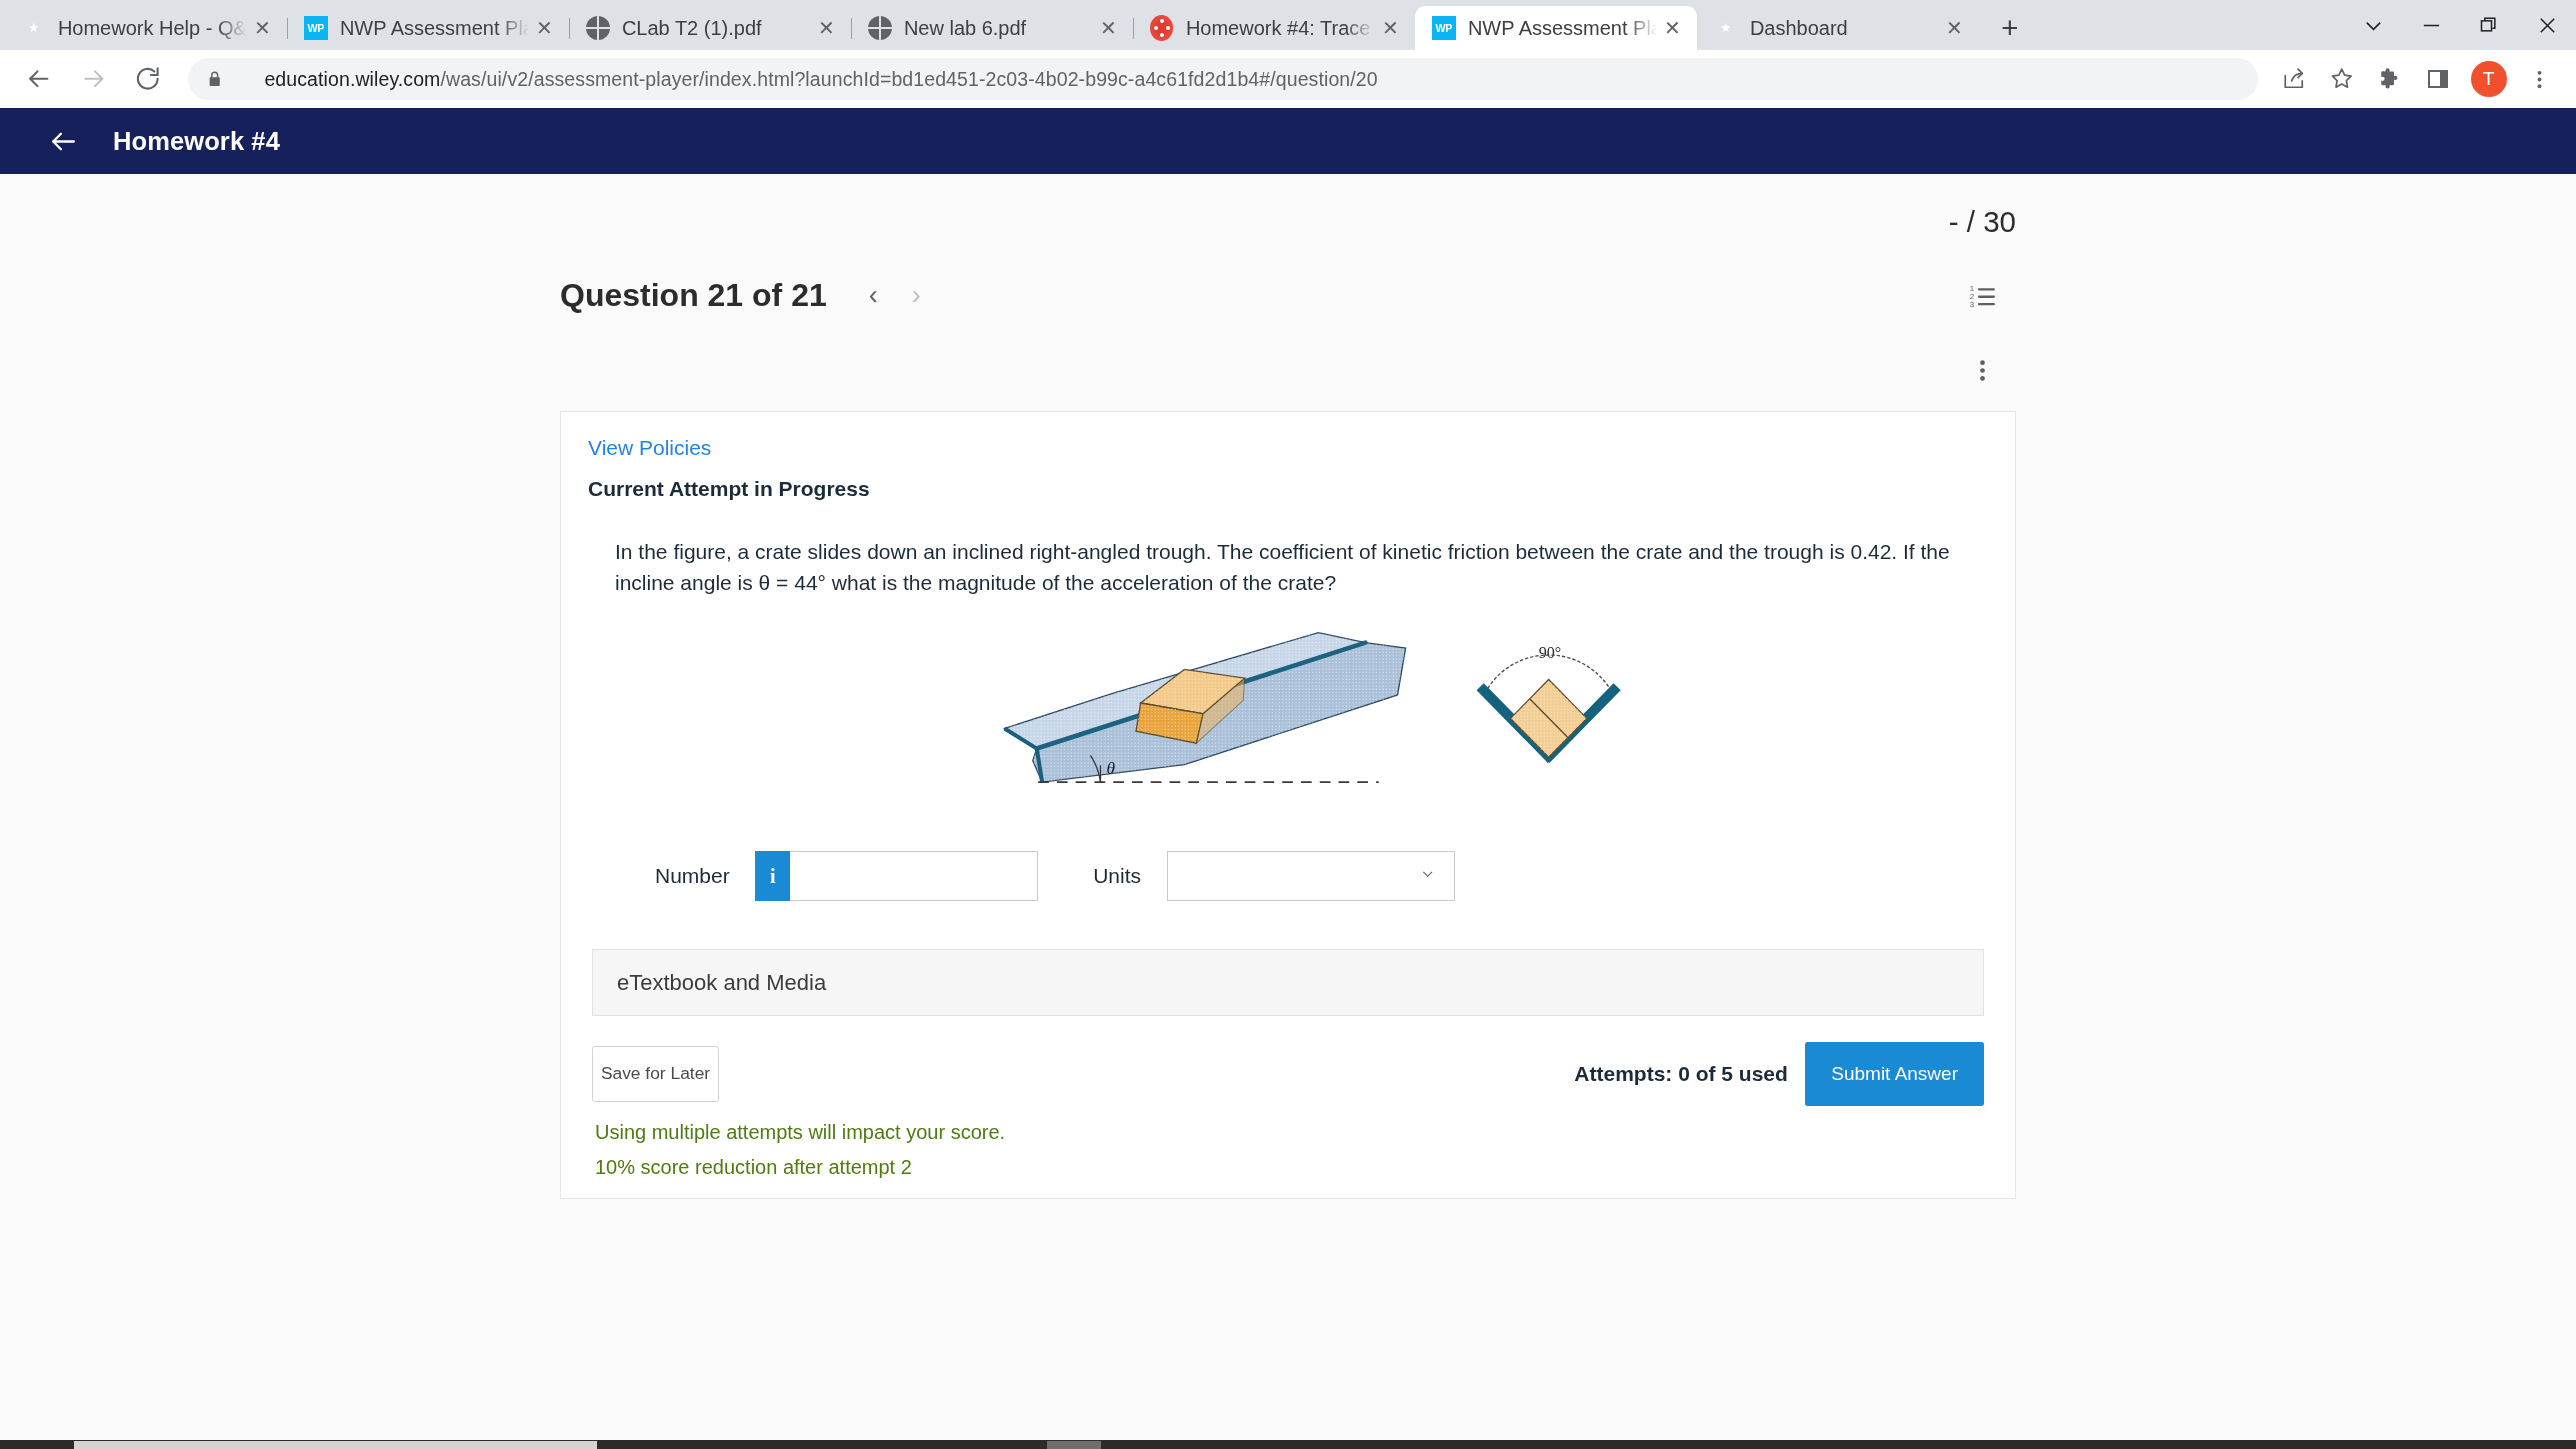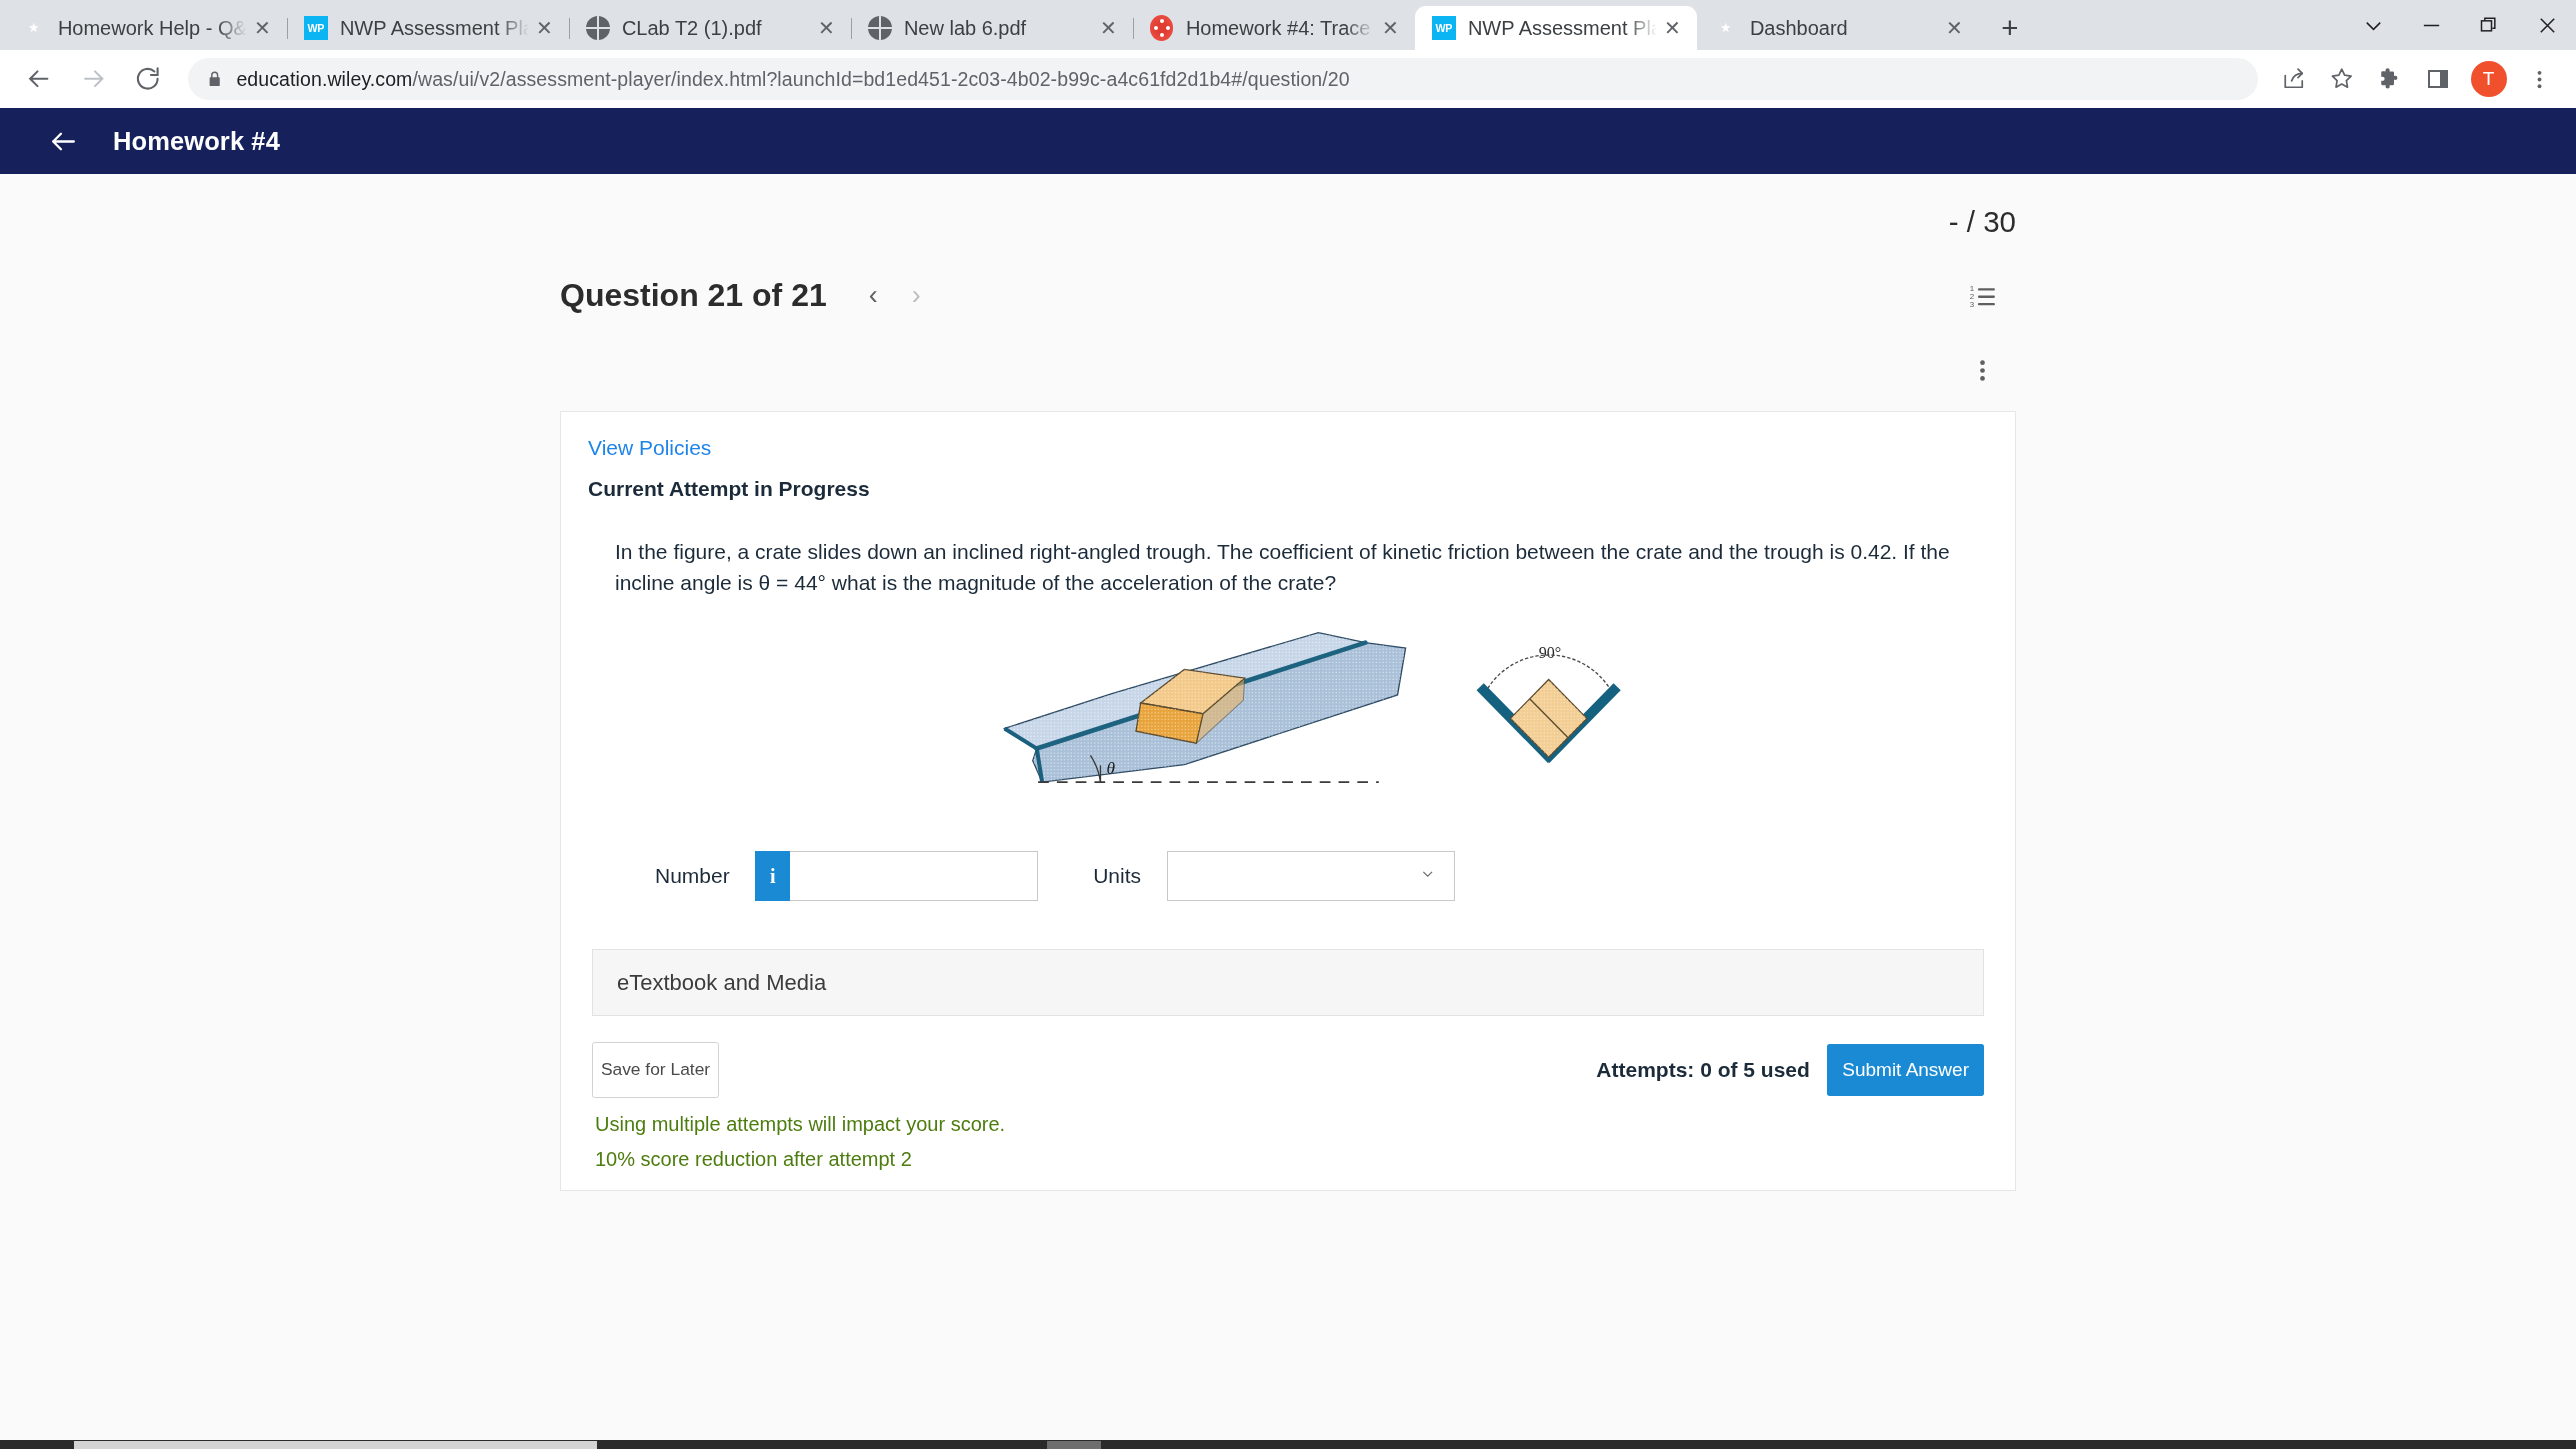--- a/index.html
+++ b/index.html
@@ -133,20 +133,21 @@
   .omnibox {
     flex: 1 1 auto;
     height: 42px;
     background:#f1f3f4;
     border-radius: 21px;
     display:flex; align-items:center;
     padding: 0 17.4px;
     margin-left: 9.4px;
     margin-right: 6.7px;
     max-width: 2133px;
+    gap: 28px;
   }
   .lock { width:17.4px;height:17.4px; margin-right:13.4px; flex:0 0 17.4px; }
   .urltext { font-size: 19.5px; color:#5f6368; white-space:nowrap; letter-spacing:0.1px; }
   .urltext .host { color:#202124; font-weight: 500; }
   .tbicons { display:flex; align-items:center; gap: 4px; }
   .tbi { width:44px;height:44px;display:flex;align-items:center;justify-content:center;color:#5f6368; }
   .avatar {
     width:36px;height:36px;border-radius:50%;
     background:#f0512c; color:#fff;
     display:flex;align-items:center;justify-content:center;
@@ -237,21 +238,21 @@
     width: 127px; height: 56px;
     border:0.7px solid #d2d2d2; background:#fff;
     color:#4a4a4a; font-size:17.4px;
     display:flex; align-items:center; justify-content:center;
     border-radius: 2.7px;
   }
   .actright { margin-left:auto; display:flex; align-items:center; gap: 17.4px; }
   .attempts { font-size:21px; color:#1c2b3a; font-weight:bold; }
   .submitbtn {
     background:#1b8ad4; color:#fff; font-size:19px;
-    padding: 0 15px; height: 52px;
+    padding: 0 26px; height: 64px;
     display:flex; align-items:center; justify-content:center;
     border-radius: 2.7px;
   }
   .warn { color:#4d7c0f; font-size:20px; margin-left:34px; }
   .warn.first { margin-top: 14.8px; }
   .warn.second { margin-top: 12px; }
 
   .taskbar {
     position:absolute; left:0; bottom:0;
     width:2576px; height:9.4px;

